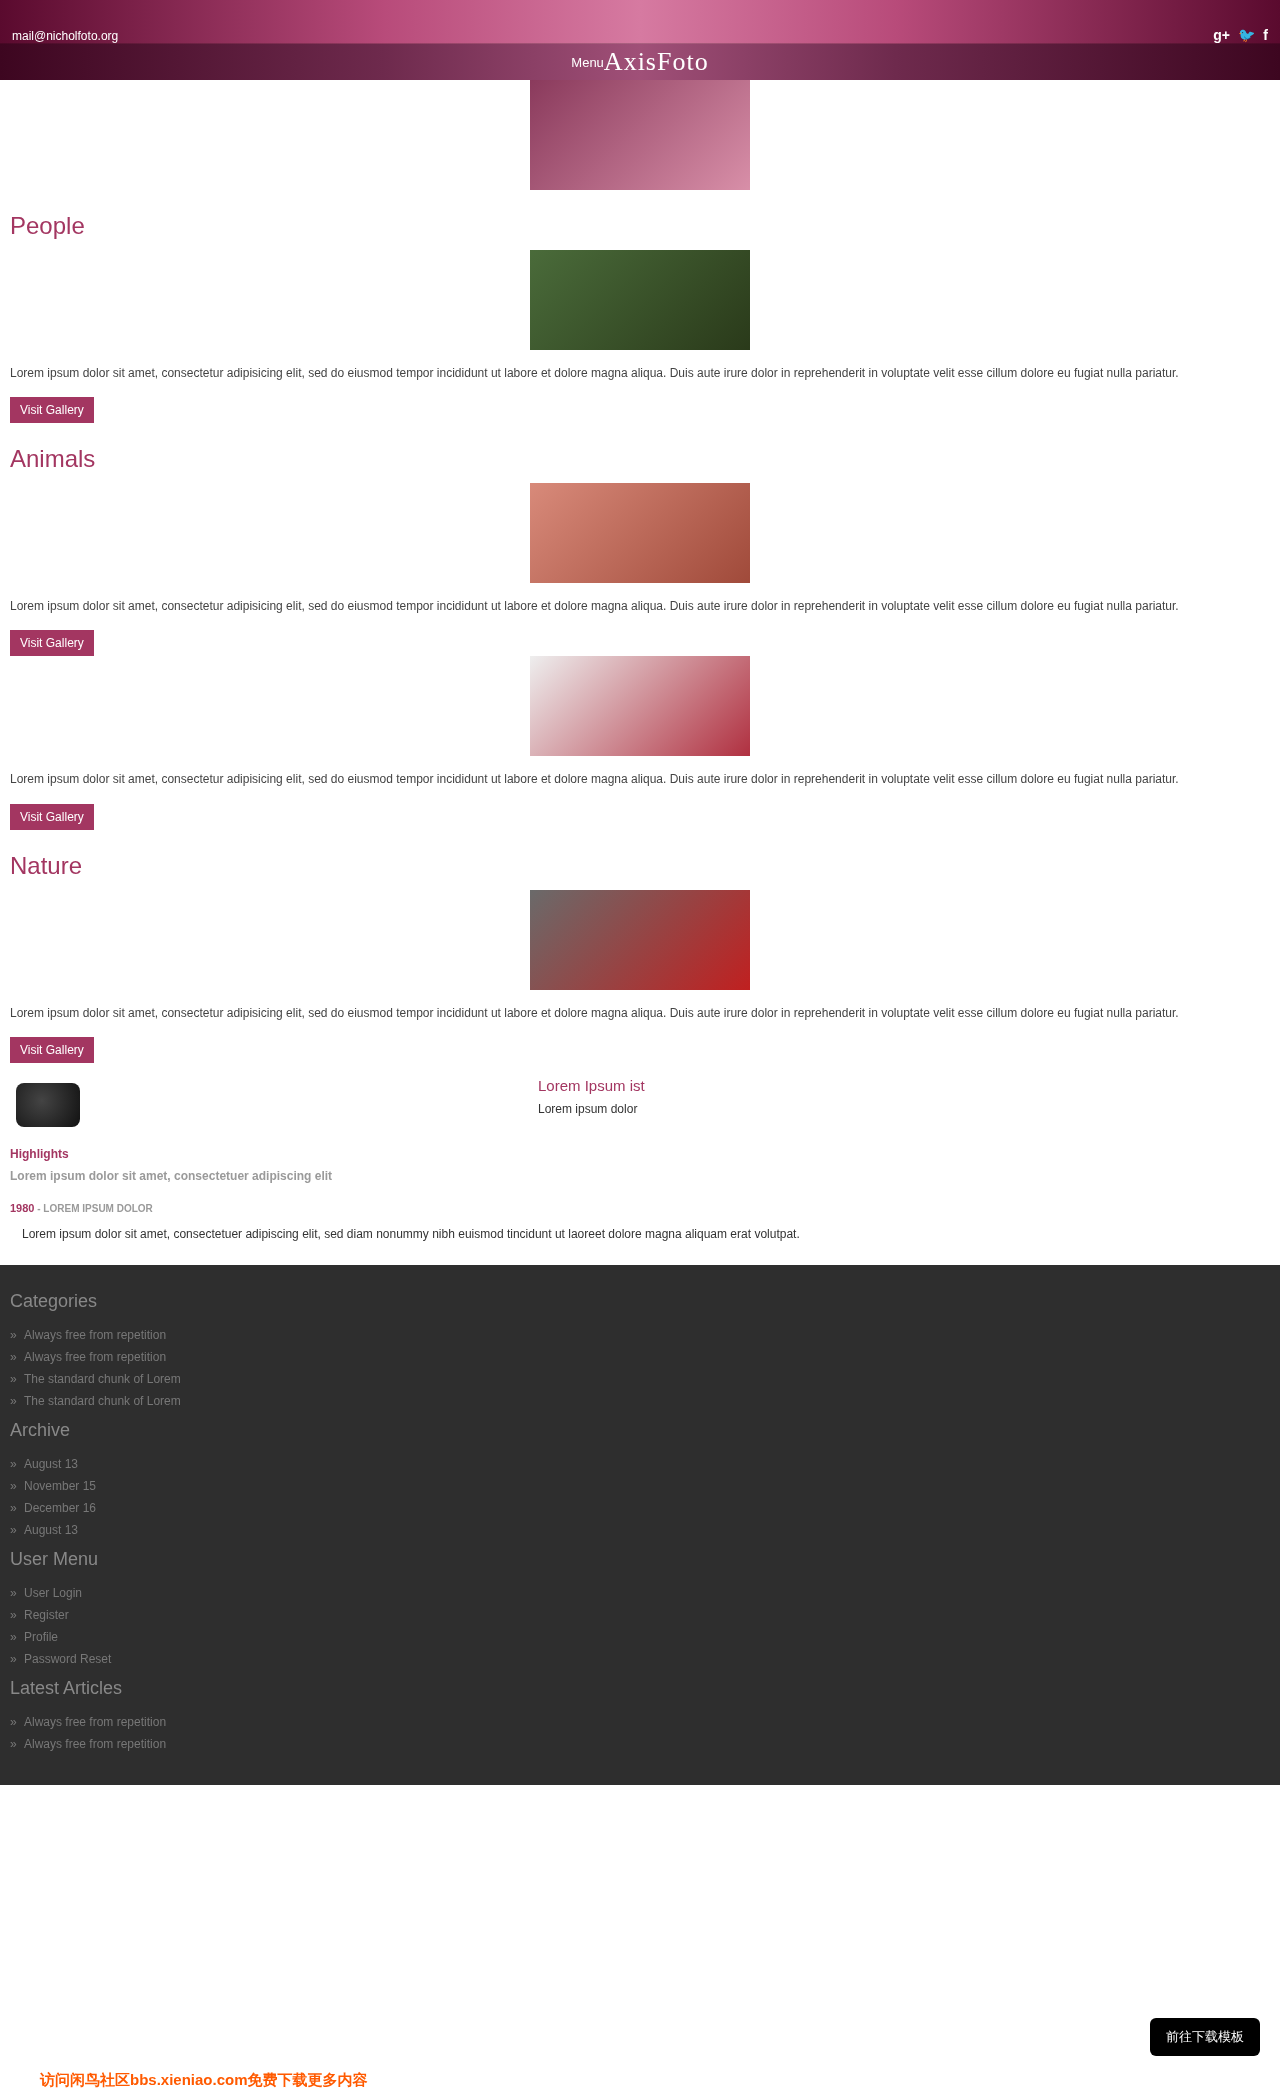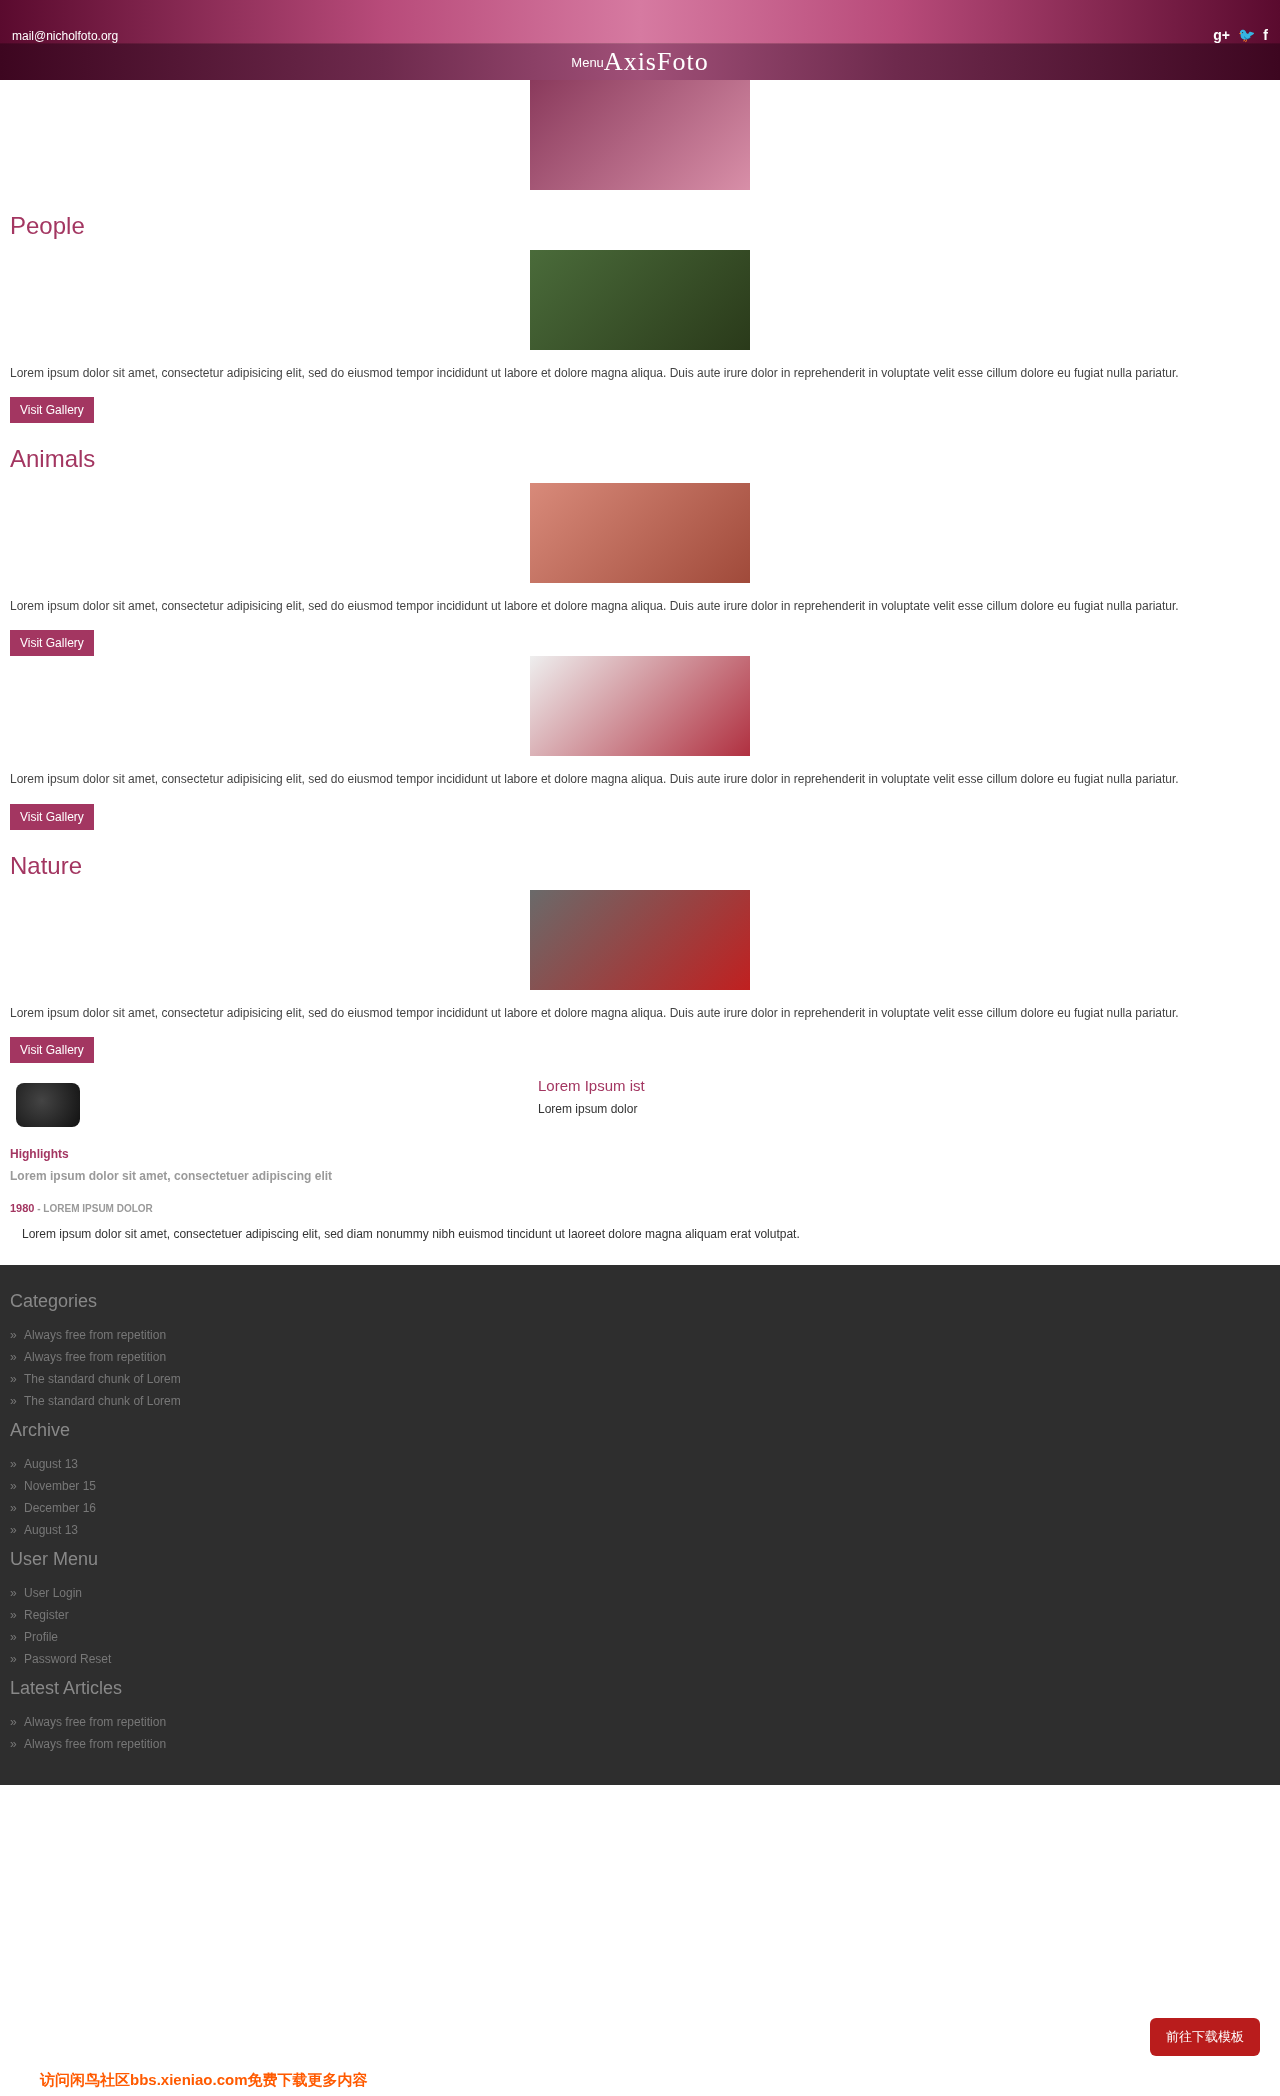--- a/index.html
+++ b/index.html
@@ -43,21 +43,21 @@
 .highlights-body { font-size: 12px; color: #333; margin: 12px 12px 24px; }
 
 
 .footer { background: #2e2e2e; color: #888; padding: 18px 10px 30px; }
 .footer h3 { color: #888; font-size: 18px; font-weight: 400; margin: 8px 0 12px; }
 .footer ul { list-style: none; }
 .footer li { font-size: 12px; color: #777; padding: 4px 0 4px 14px; position: relative; cursor: pointer; }
 .footer li::before { content: "»"; position: absolute; left: 0; color: #777; }
 
 
-.float-btn { position: fixed; right: 20px; bottom: 40px; background: #b91c1c; color: #fff; padding: 10px 16px; border-radius: 6px; font-size: 13px; cursor: pointer; border: none; }
+.float-btn { position: fixed; right: 20px; bottom: 40px; background: #000000; color: #fff; padding: 10px 16px; border-radius: 6px; font-size: 13px; cursor: pointer; border: none; }
 
 
 .watermark { position: fixed; left: 40px; bottom: 6px; color: #ff5a00; font-weight: bold; font-size: 15px; text-shadow: 1px 1px 0 #fff, -1px -1px 0 #fff, 1px -1px 0 #fff, -1px 1px 0 #fff; pointer-events: none; }
 </style>
 </head>
 <body>
 
 <div class="top-bar">
   <a>mail@nicholfoto.org</a>
   <div class="socials">

